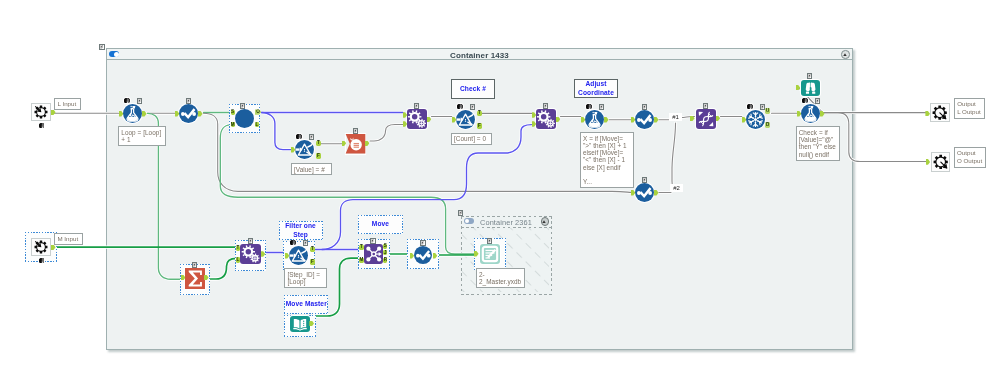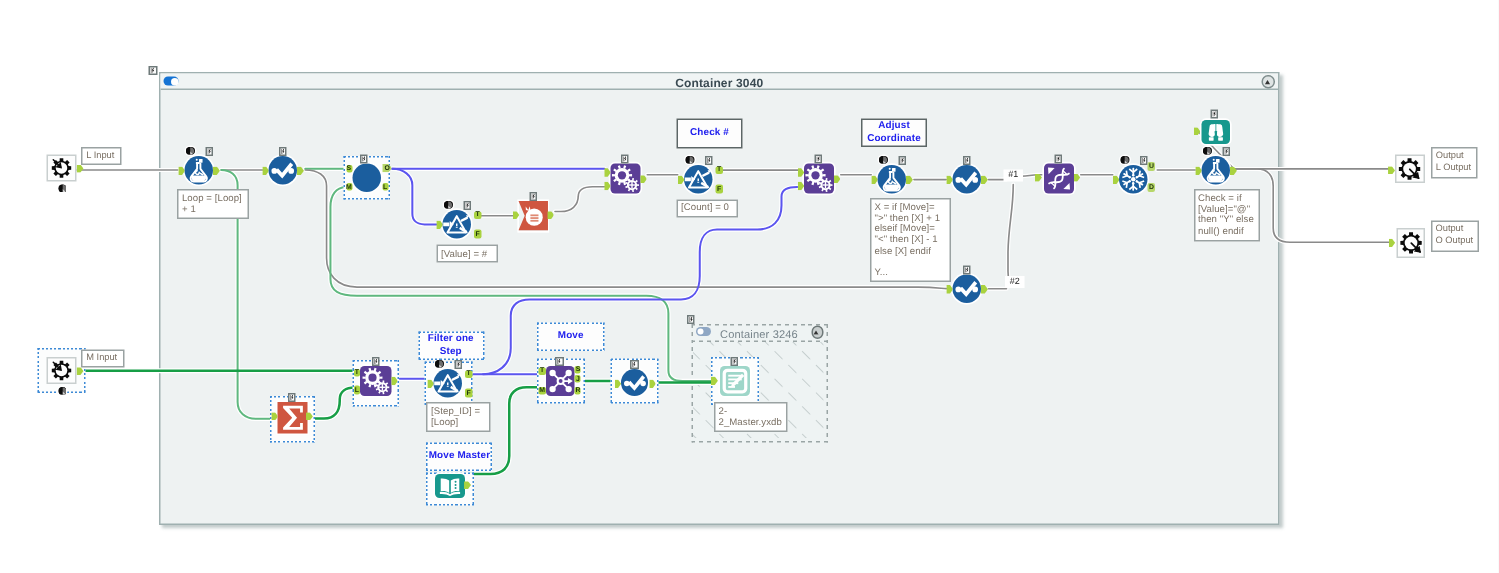--- a/index.html
+++ b/index.html
@@ -114,21 +114,21 @@
     <svg viewBox="0 0 10 11">
         <path d="M5.6 0.6 L3.0 5.6 H4.9 L3.6 10.4 L7.4 4.8 H5.4 L6.9 0.6 Z" fill="#151515"></path>
         <path d="M2.0 0.8 v9.4" stroke="#151515" stroke-width="0.9"></path>
       </svg>
   </div>
   <div class="container-outer" style="left:106px;top:48px;width:747px;height:302px;">
     <div class="container-head">
       <div class="toggle">
           <div class="knob"></div>
         </div>
-      <div class="container-title">Container 3040</div>
+      <div class="container-title">Container 1433</div>
       <div class="collapse-btn">
         <svg width="4" height="3.4" viewBox="0 0 6 5">
             <path d="M3 0.4 L5.6 4.6 L0.4 4.6 Z" fill="#333"></path>
           </svg>
       </div>
     </div>
   </div>
 
   <div class="marker" style="left:457.5px;top:209.5px;">
     <svg viewBox="0 0 10 11">
@@ -142,21 +142,21 @@
           <pattern id="hatchp" width="13" height="13" patternUnits="userSpaceOnUse" patternTransform="rotate(-45)">
         <line x1="0" y1="0" x2="0" y2="7.5" stroke="#b9c3c3" stroke-width="1"></line>
           </pattern>
         </defs>
       <rect x="1" y="12" width="87" height="64" fill="url(#hatchp)"></rect>
     </svg>
     <div class="ih">
       <div class="toggle off">
           <div class="knob"></div>
         </div>
-      <div class="inner-title">Container 3246</div>
+      <div class="inner-title">Container 2361</div>
       <div class="collapse-btn">
         <svg width="4" height="3.4" viewBox="0 0 6 5">
             <path d="M3 0.4 L5.6 4.6 L0.4 4.6 Z" fill="#333"></path>
           </svg>
       </div>
     </div>
   </div>
 
   <svg class="layer" id="wires">
       <path d="M51 113.3 H118.5" fill="none" stroke="#ffffff" stroke-width="2.7" stroke-linecap="round"></path>

